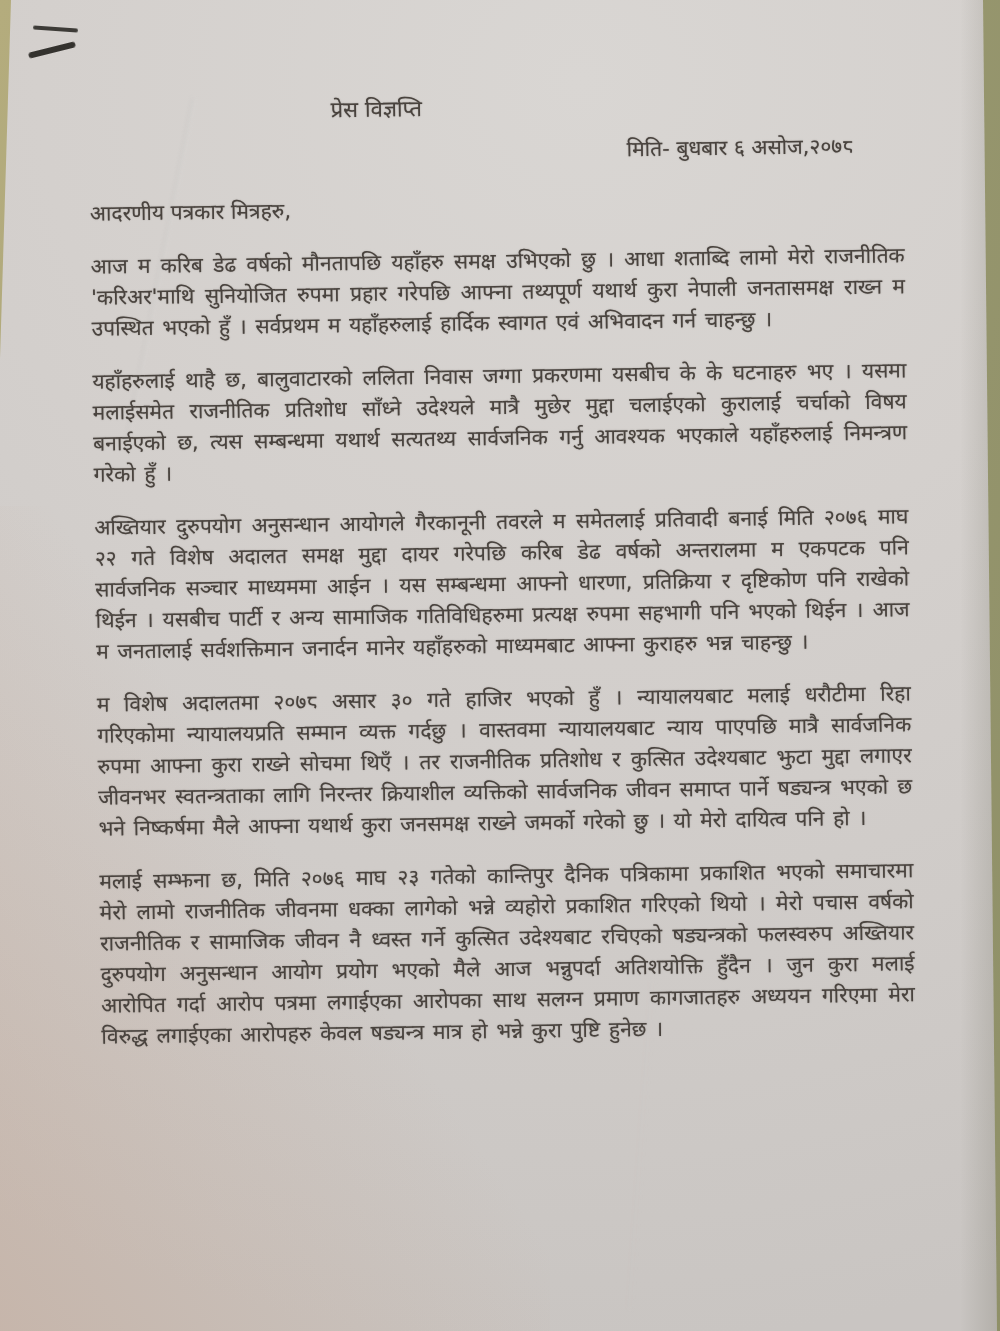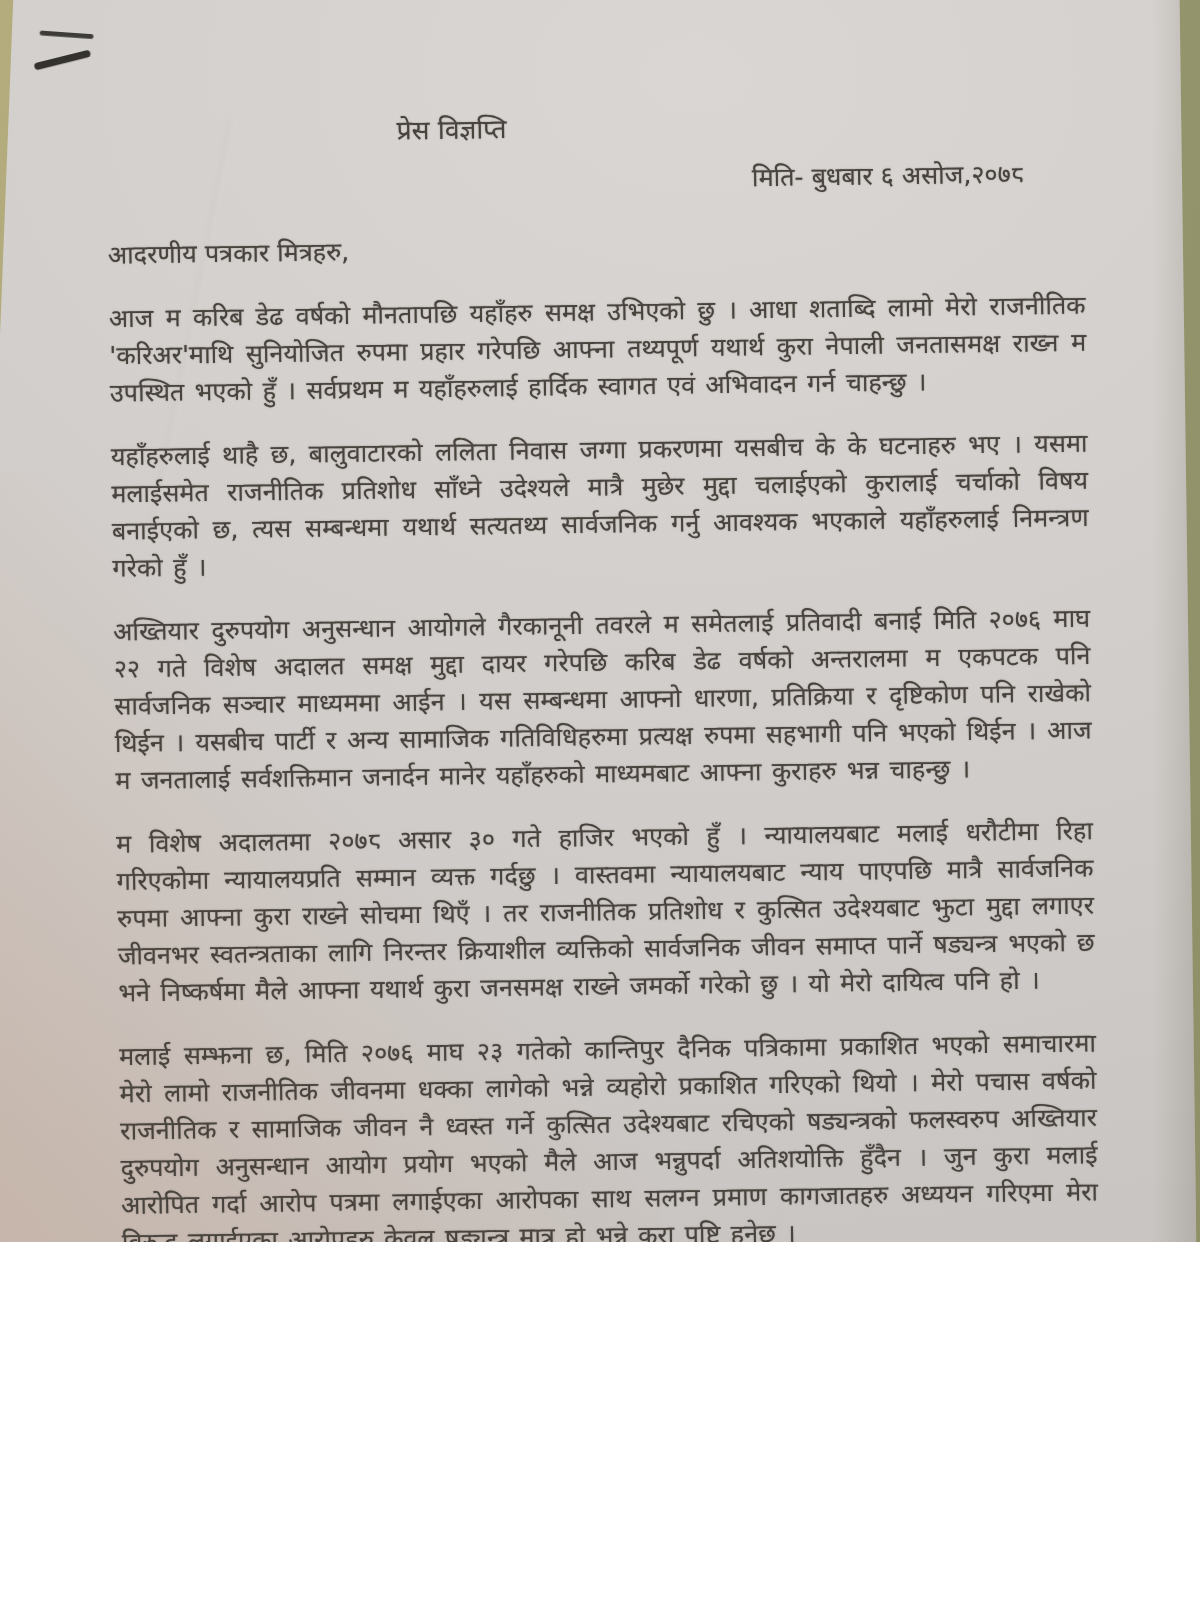--- a/index.html
+++ b/index.html
@@ -9,21 +9,21 @@
   body {
     width: 1000px;
     height: 1331px;
     overflow: hidden;
     font-family: "DejaVu Sans", sans-serif;
   }
   
   .photo {
     position: relative;
     width: 1000px;
-    height: 1035px;
+    height: 1331px;
     background: linear-gradient(100deg, #b4ac7d 0%, #a3a077 40%, #8f9068 100%);
   }
   
   .paper {
     position: absolute;
     inset: 0;
     clip-path: polygon(1.1% 0%, 98.3% 0%, 99.7% 100%, 0% 100%, 0% 27%);
     background:
       radial-gradient(135% 95% at 58% 6%,
         #d9d6d3 0%, #d4d0cd 40%, #cfcbc8 70%, #c9c5c2 100%);

